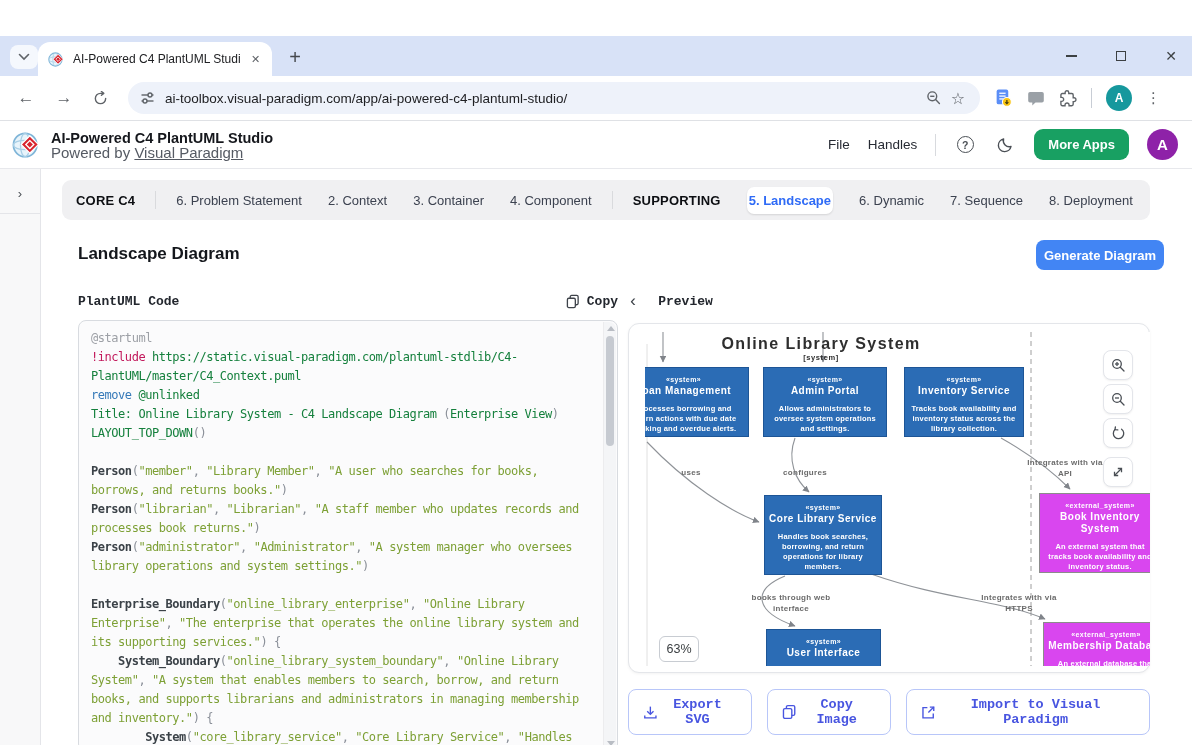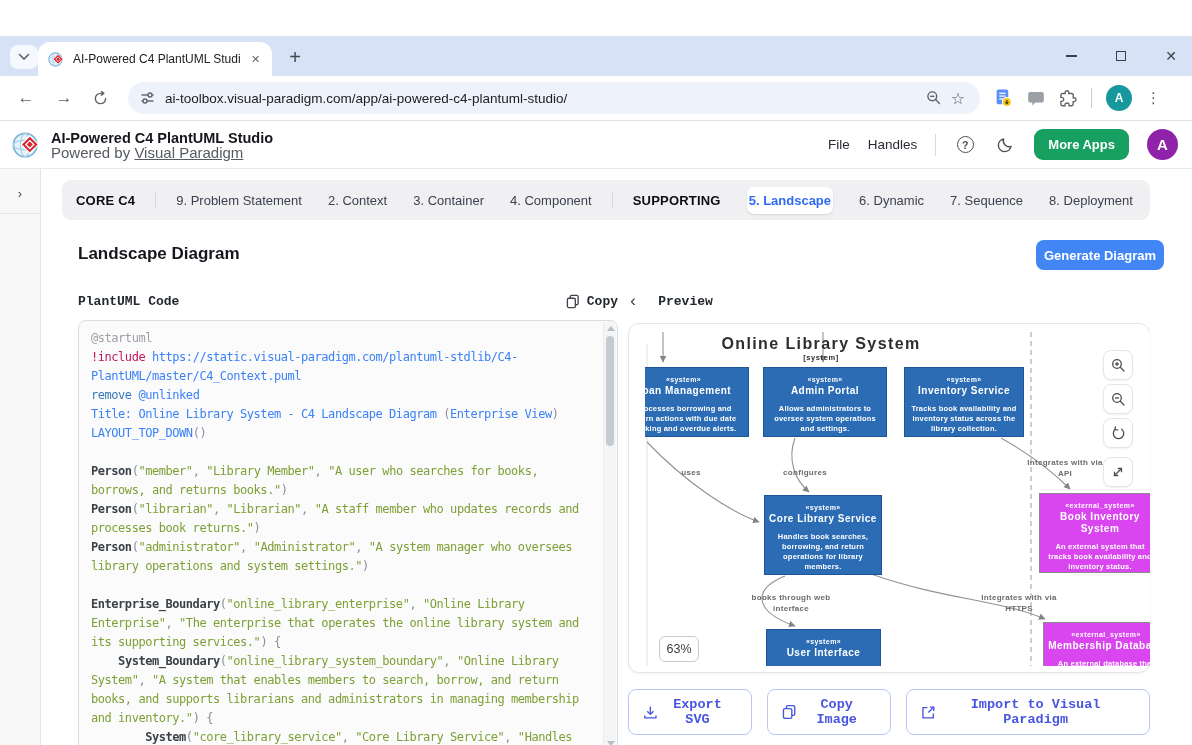--- a/index.html
+++ b/index.html
@@ -68,21 +68,21 @@
   .phright { left:628px; width:522px; }
   .paneltitle { font-size:13px; font-weight:600; color:#23272e; }
   .copybtn { margin-left:auto; display:flex; align-items:center; gap:7px; font-size:13px; font-weight:600; color:#23272e; cursor:pointer; }
   .prevchev { font-size:17px; color:#3e434a; margin-right:20px; cursor:pointer; line-height:1; }
 
   
   .editor { position:absolute; left:78px; top:284px; width:540px; height:432px; background:#fbfbfc; border:1px solid #d8dbe0; border-radius:8px; overflow:hidden; }
   .codecontent { position:absolute; left:0; top:0; right:14px; bottom:0; padding:8px 0 0 12px; font-family:"DejaVu Sans Mono","Liberation Mono",monospace; font-size:12px; letter-spacing:-0.45px; line-height:19px; white-space:pre; overflow:hidden; }
   .cl { height:19px; }
   .c-gy { color:#9da0a6; } .c-mg { color:#c2185b; } .c-bl { color:#3579b8; }
-  .c-tx { color:#3b82f6; } .c-pn { color:#8a8f98; }
+  .c-tx { color:#15803d; } .c-pn { color:#8a8f98; }
   .c-kw { color:#3b4248; font-weight:700; }
   .c-st { color:#7da035; }
   .sbar { position:absolute; right:1px; top:1px; bottom:1px; width:13px; background:#f4f5f7; border-left:1px solid #ececee; border-radius:0 7px 7px 0; }
   .sthumb { position:absolute; left:2px; top:14px; width:8px; height:110px; background:#c6cad1; border-radius:4px; }
   .sarrow { position:absolute; left:3px; width:0; height:0; border-left:4px solid transparent; border-right:4px solid transparent; }
   .sup { top:4px; border-bottom:5px solid #b9bdc4; }
   .sdown { bottom:4px; border-top:5px solid #b9bdc4; }
 
   
   .previewcard { position:absolute; left:628px; top:287px; width:522px; height:350px; background:#fff; border:1px solid #e4e6ea; border-radius:11px; box-shadow:0 1px 3px rgba(0,0,0,.05); }
@@ -218,21 +218,21 @@
   </div>
 
   <div class="leftrail">
     <button class="railbtn">›</button>
     <div class="raildiv"></div>
   </div>
 
   <div class="tabbar">
     <span class="grouplabel">CORE C4</span>
     <span class="tbardiv"></span>
-    <span class="tabitem">9. Problem Statement</span>
+    <span class="tabitem">6. Problem Statement</span>
     <span class="tabitem">2. Context</span>
     <span class="tabitem">3. Container</span>
     <span class="tabitem">4. Component</span>
     <span class="tbardiv"></span>
     <span class="grouplabel">SUPPORTING</span>
     <span class="tabitem active">5. Landscape</span>
     <span class="tabitem">6. Dynamic</span>
     <span class="tabitem">7. Sequence</span>
     <span class="tabitem">8. Deployment</span>
   </div>

